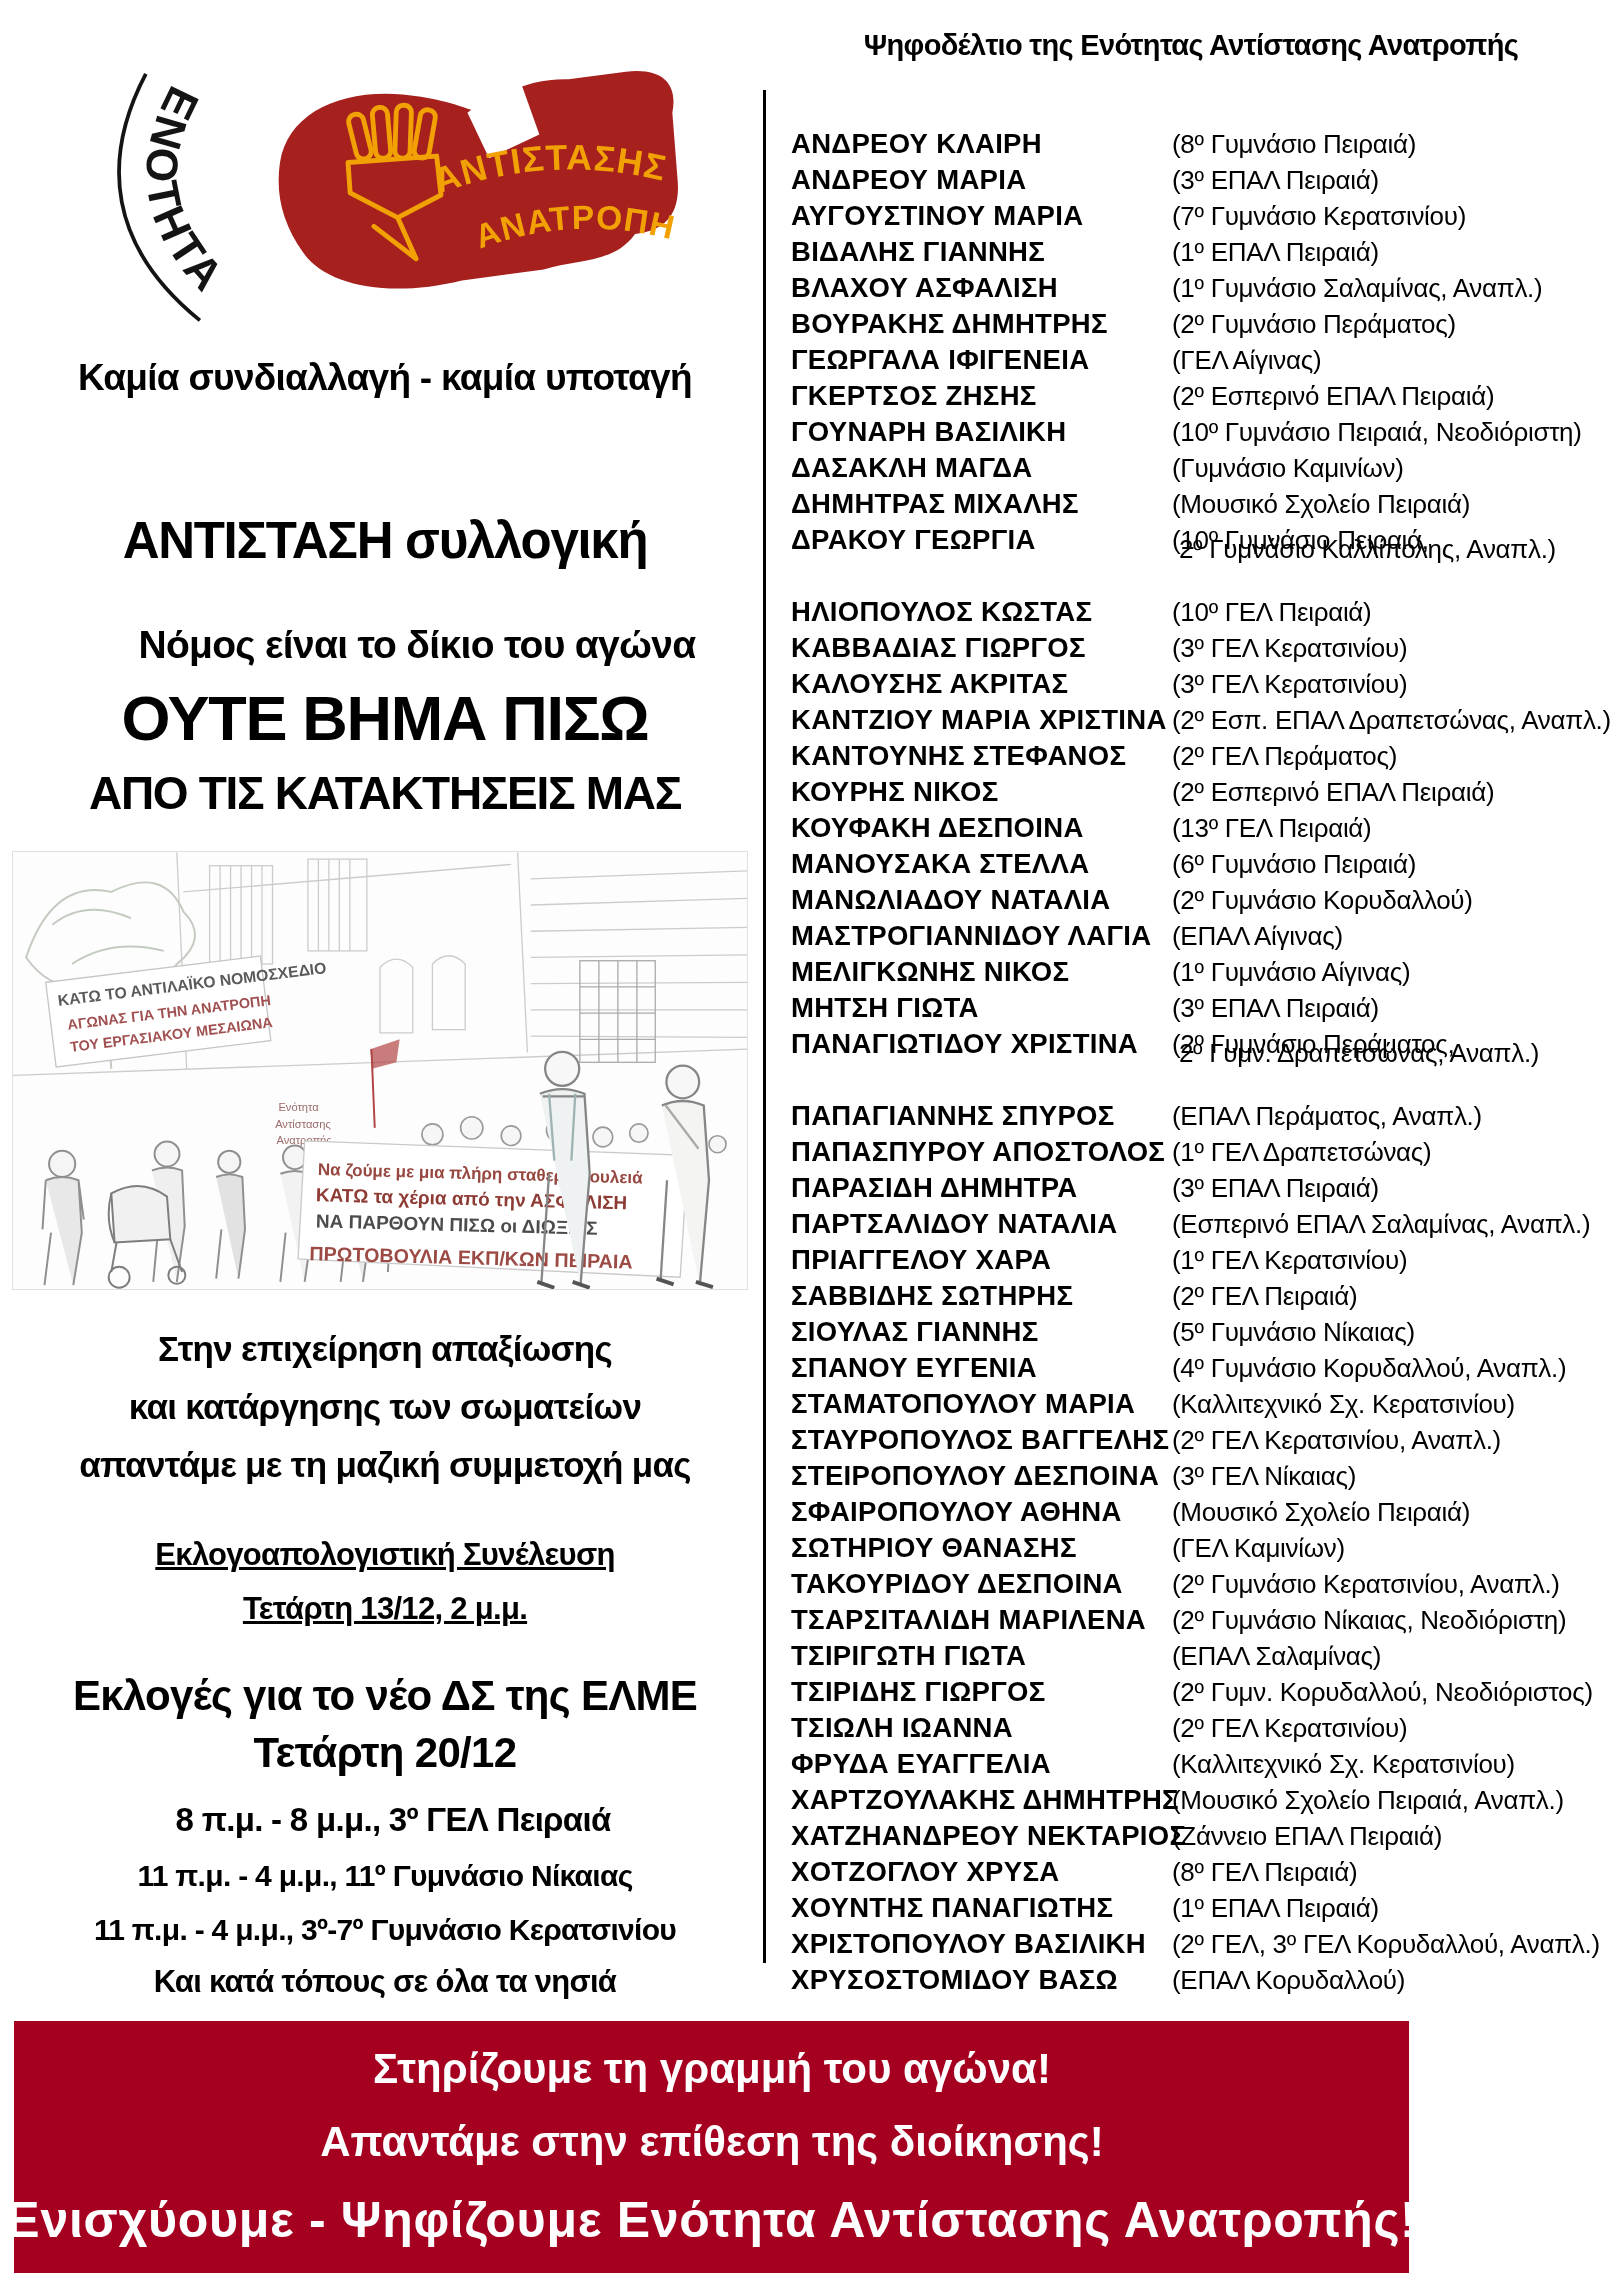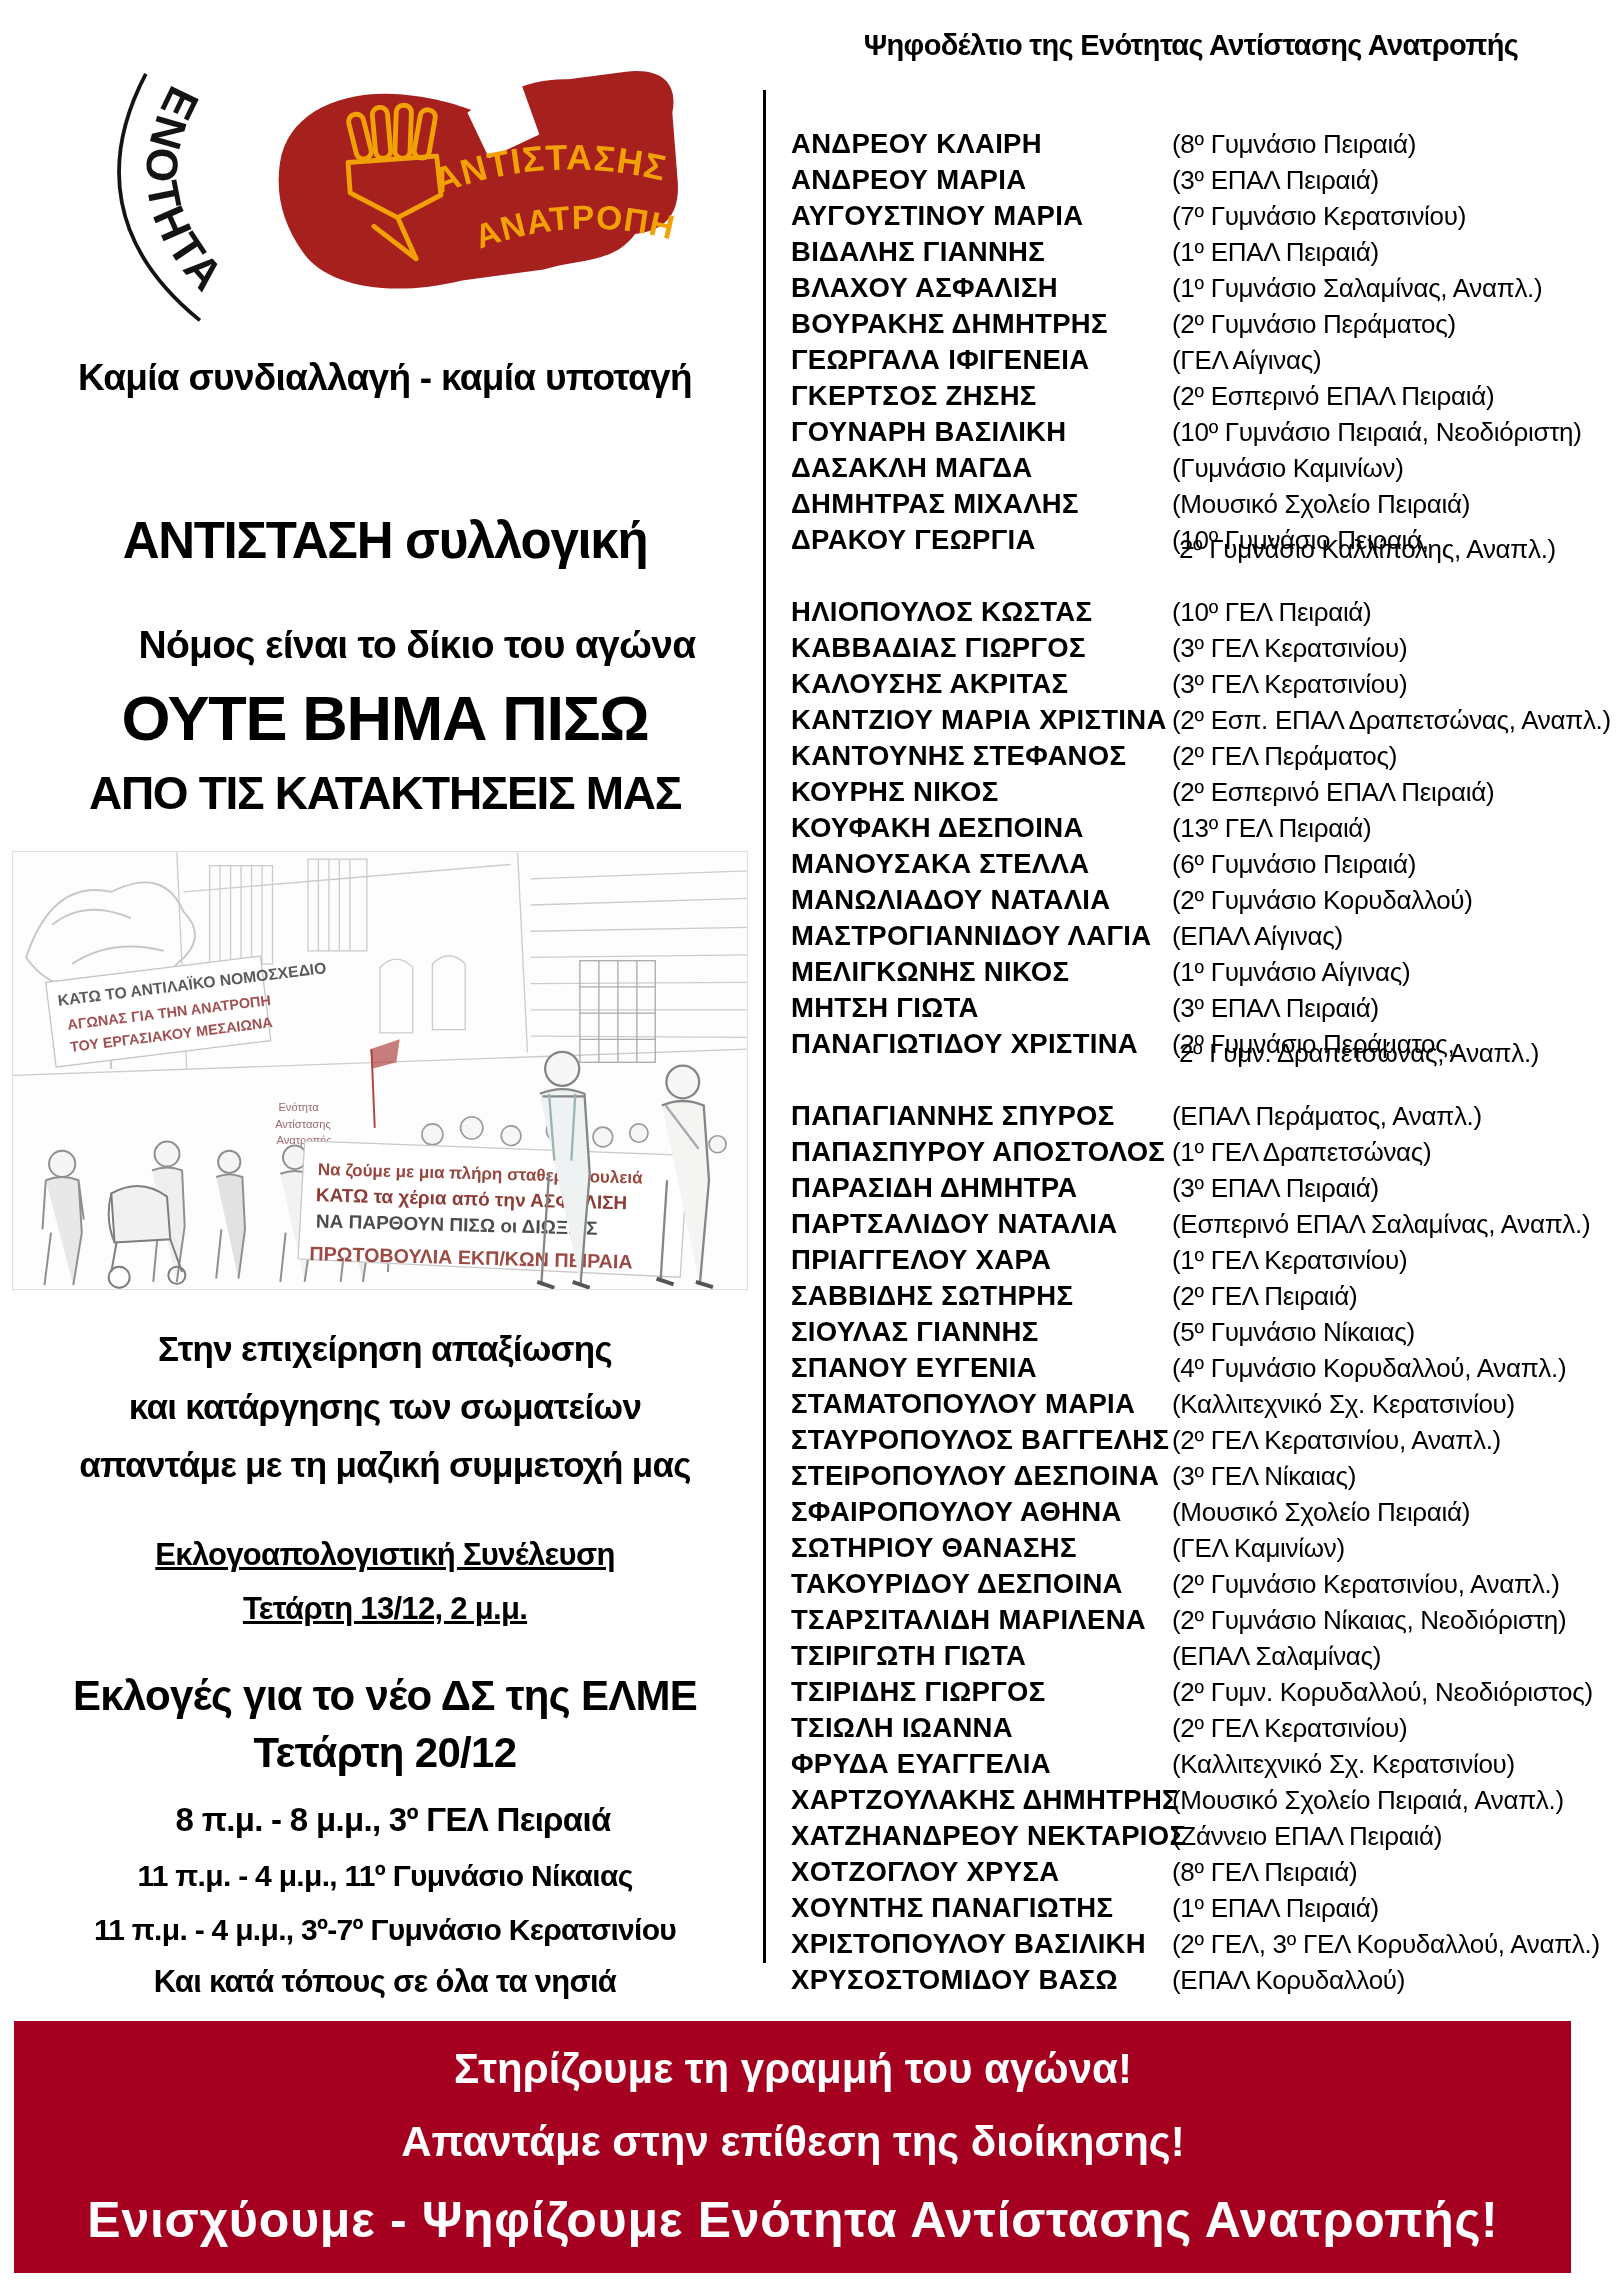--- a/index.html
+++ b/index.html
@@ -31,21 +31,21 @@
   .clist{left:791px;top:90px;width:833px;}
   .crow{display:grid;grid-template-columns:381px 1fr;align-items:baseline;height:36px;}
   .cname{font-weight:bold;font-size:27.5px;letter-spacing:0.3px;line-height:36px;white-space:nowrap;margin-top:36px;}
   .cschool{font-size:26px;letter-spacing:-0.3px;line-height:36px;white-space:nowrap;}
 
   
   .photo{left:11.8px;top:851px;width:734px;height:437px;border:0.7px solid #e0e0e0;background:#fdfdfd;}
   .photo svg{display:block;width:100%;height:100%;}
 
   
-  .footer{left:14.4px;top:2021px;width:1557px;height:252px;background:#A60021;
+  .footer{left:14.4px;top:2021px;width:1395px;height:252px;background:#A60021;
     display:flex;flex-direction:column;justify-content:center;align-items:center;gap:25px;}
   .f-line{color:#fff;font-weight:bold;white-space:nowrap;letter-spacing:0px;}
   .f-1,.f-2{font-size:42px;}
   .f-3{font-size:50px;letter-spacing:0.7px;}
 
   .logo{left:108px;top:27.5px;width:573px;height:308px;}
   .logo svg{display:block;width:100%;height:100%;overflow:visible;}
 </style>
 </head>
 <body>

